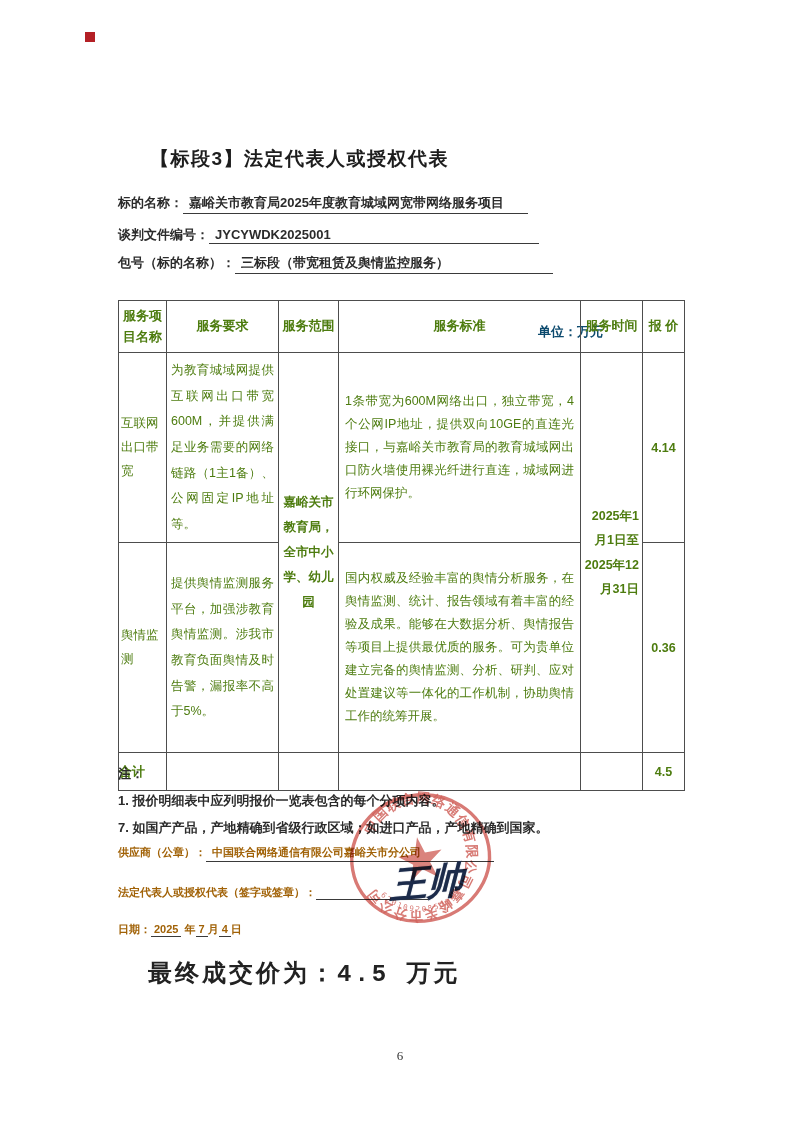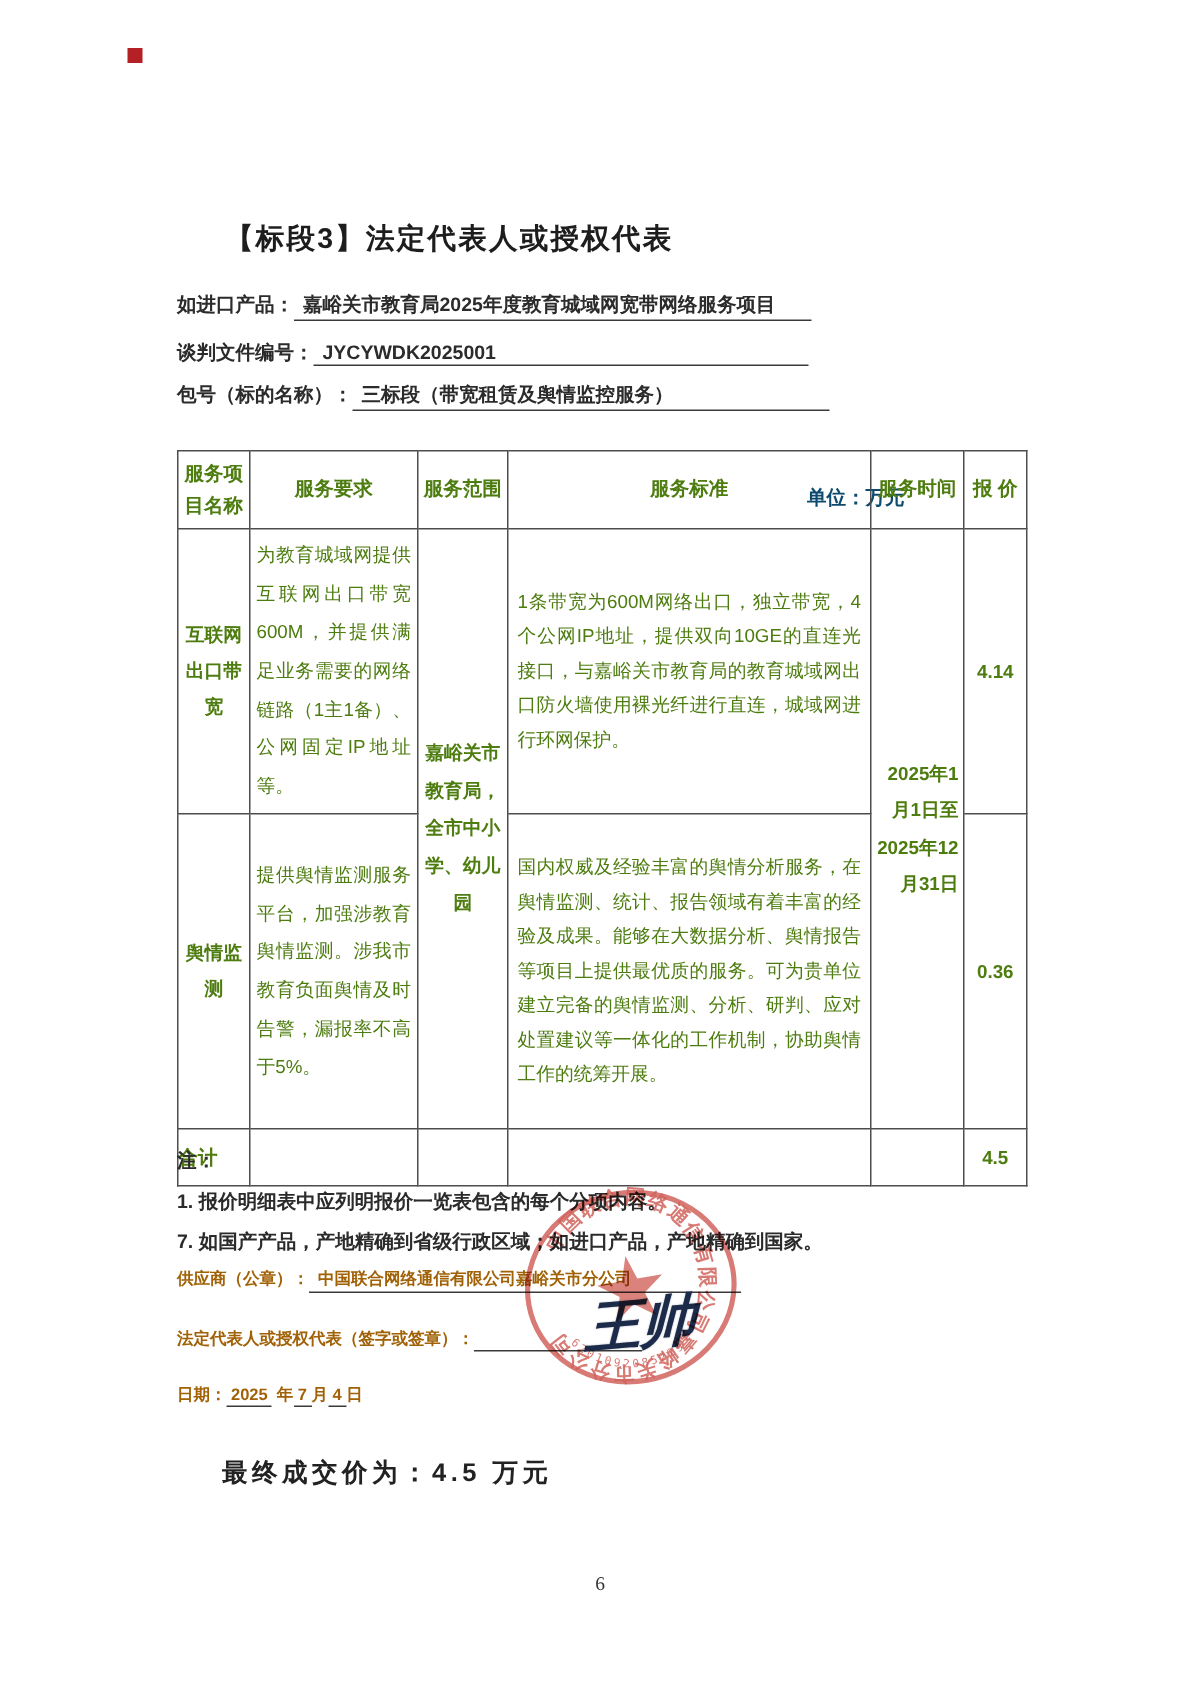--- a/index.html
+++ b/index.html
@@ -37,21 +37,21 @@
   }
   table.quote th, table.quote td {
     border:1px solid #4d4d4d; vertical-align:middle;
     overflow:hidden;
   }
   table.quote { border:1.5px solid #3f3f3f; }
   table.quote th {
     font-weight:bold; text-align:center; padding:2px; font-size:13px;
     line-height:1.6;
   }
-  td.c-name { text-align:center; padding:2px; line-height:1.9; font-weight:700; }
+  td.c-name { text-align:left; padding:2px; line-height:1.9; font-weight:400; }
   td.c-req  { padding:5px 4px; line-height:2.05; text-align:justify; font-weight:500; }
   td.c-scope{ text-align:center; padding:2px; line-height:2.0; font-weight:600; }
   td.c-std  { padding:4px 6px; line-height:1.84; text-align:justify; font-weight:500; }
   td.c-time { text-align:right; padding:13px 3px; line-height:1.95; font-weight:600; }
   td.c-price{ text-align:center; font-weight:600; }
   td.c-total{ text-align:left; font-weight:600; font-size:13px; }
 
   .note-line { font-size:13px; font-weight:600; color:#2b2b2b; white-space:nowrap; }
 
   .sign-line { font-size:11px; font-weight:600; color:#a16207; white-space:nowrap; }
@@ -61,39 +61,39 @@
   .signature {
     font-family:"DejaVu Serif","Liberation Serif",serif;
     font-size:37px; color:#1c2b4a; font-weight:600; font-style:italic;
     transform:rotate(-5deg) skewX(-6deg);
     text-shadow:0 0 1px rgba(28,43,74,.55);
   }
 
   .seal-wrap { mix-blend-mode:multiply; opacity:.85; transform:rotate(-10deg); }
 
   .final-price {
-    font-family:Liberation Sans, sans-serif;
-    font-size:17px; font-weight:600; letter-spacing:3px; color:#222;margin-top:13px;
+    font-family:Liberation Mono, monospace;
+    font-size:24px; font-weight:600; letter-spacing:3px; color:#222;
   }
 
   .page-num {
     width:800px; text-align:center;
     font-family:"Liberation Serif","DejaVu Serif",serif;
     font-size:13px; color:#333;
   }
 </style>
 </head>
 <body>
 
 <div class="abs red-mark" style="left:85px; top:32px;"></div>
 
 <div class="abs doc-title" style="left:150px; top:146px;">【标段3】法定代表人或授权代表</div>
 
 <div class="abs info-line" style="left:118px; top:194px;">
-  <span>如进口产品：</span><span class="u-val u-min-345">嘉峪关市教育局2025年度教育城域网宽带网络服务项目</span>
+  <span>标的名称：</span><span class="u-val u-min-345">嘉峪关市教育局2025年度教育城域网宽带网络服务项目</span>
 </div>
 <div class="abs info-line" style="left:118px; top:226px;">
   <span>谈判文件编号：</span><span class="u-val u-min-330">JYCYWDK2025001</span>
 </div>
 <div class="abs info-line" style="left:118px; top:254px;">
   <span>包号（标的名称）：</span><span class="u-val u-min-318">三标段（带宽租赁及舆情监控服务）</span>
 </div>
 
 <div class="abs unit-label" style="left:538px; top:276px;">单位：万元</div>
 

